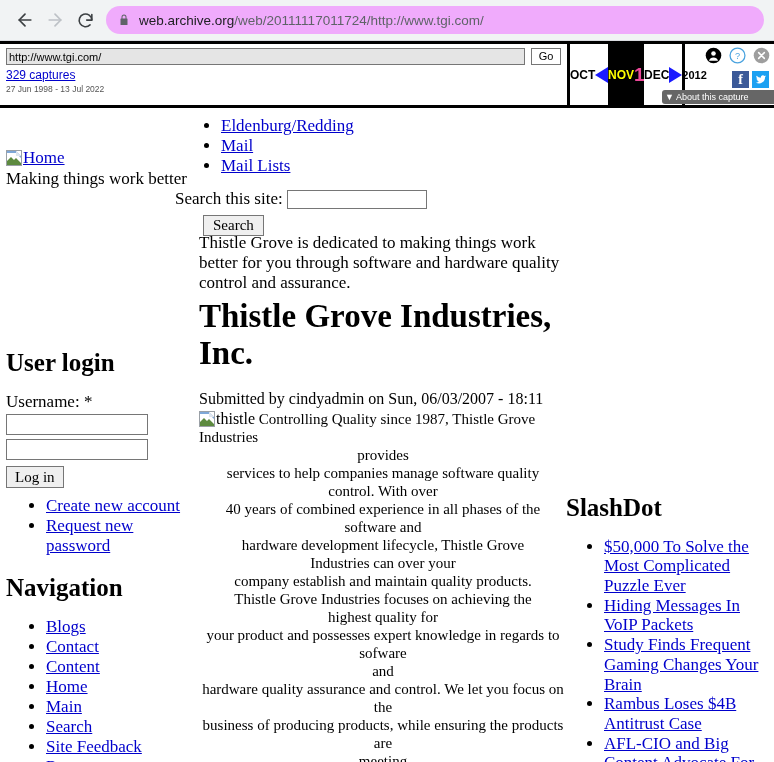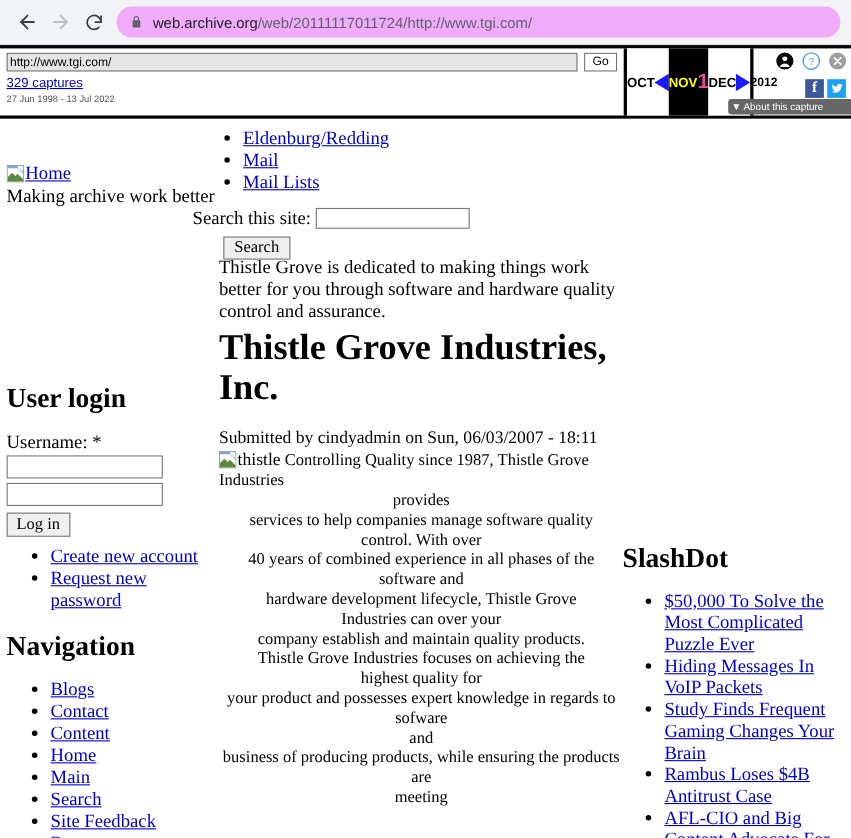--- a/index.html
+++ b/index.html
@@ -151,21 +151,21 @@
   .site-header{ position:absolute; left:6px; top:40px; width:190px; }
   .site-home a{ font-size:17px; }
   .slogan{ font-size:17px; margin-top:1px; }
 
   
   .topnav{ position:absolute; left:196px; top:8px; margin:0; padding-left:25px; }
   .topnav li{ font-size:17px; line-height:1.18; }
 
   
   .searchblock{ position:absolute; left:175px; top:81px; }
-  .searchline{ display:flex; align-items:flex-start; gap:4px; }
+  .searchline{ display:flex; align-items:flex-end; gap:4px; }
   .searchline label{ font-size:17px; }
   .search-input{
     width:140px; height:19px;
     border:1px solid #767676; background:#fff;
     font-family:"Liberation Sans",sans-serif; font-size:12px;
     padding:0 2px;
   }
   .search-btn{
     margin-top:6px; margin-left:28px;
     height:21px; padding:0 9px;
@@ -334,21 +334,21 @@
     <div class="site-home">
       <span class="broken-img">
         <svg width="16" height="16" viewBox="0 0 16 16">
             <rect x="0.5" y="0.5" width="15" height="15" fill="#fff" stroke="#9aa0a6"></rect>
             <path d="M1 11l4-4 3 3 2-2 5 5v2H1z" fill="#5d8a3f"></path>
             <path d="M1 1h9l5 5v2l-5-5H1z" fill="#7fa8d8"></path>
             <path d="M10 1l5 5h-5z" fill="#dfe6ef"></path>
           </svg>
       </span><a href="#">Home</a>
     </div>
-    <div class="slogan">Making archive work better</div>
+    <div class="slogan">Making things work better</div>
   </div>
 
   <div class="searchblock">
     <div class="searchline">
       <label>Search this site:</label>
       <input class="search-input" type="text" value="" style="">
     </div>
     <button class="search-btn">Search</button>
   </div>
 
@@ -401,20 +401,21 @@
       <div>control. With over</div>
       <div>40 years of combined experience in all phases of the</div>
       <div>software and</div>
       <div>hardware development lifecycle, Thistle Grove</div>
       <div>Industries can over your</div>
       <div>company establish and maintain quality products.</div>
       <div>Thistle Grove Industries focuses on achieving the</div>
       <div>highest quality for</div>
       <div>your product and possesses expert knowledge in regards to sofware</div>
       <div>and</div>
+      <div>hardware quality assurance and control. We let you focus on the</div>
       <div>business of producing products, while ensuring the products are</div>
       <div>meeting</div>
 
     </div>
   </div>
 
   <div class="block-slashdot">
     <h2 class="bh">SlashDot</h2>
     <ul class="sd-list">
       <li><a href="#">$50,000 To Solve the Most Complicated Puzzle Ever</a></li>

